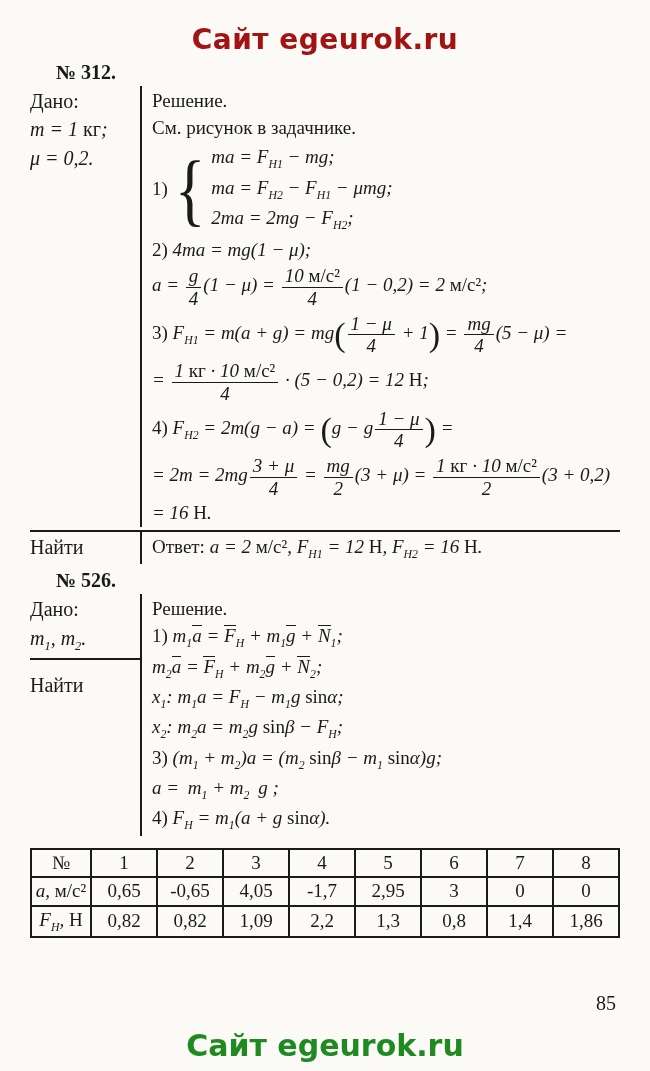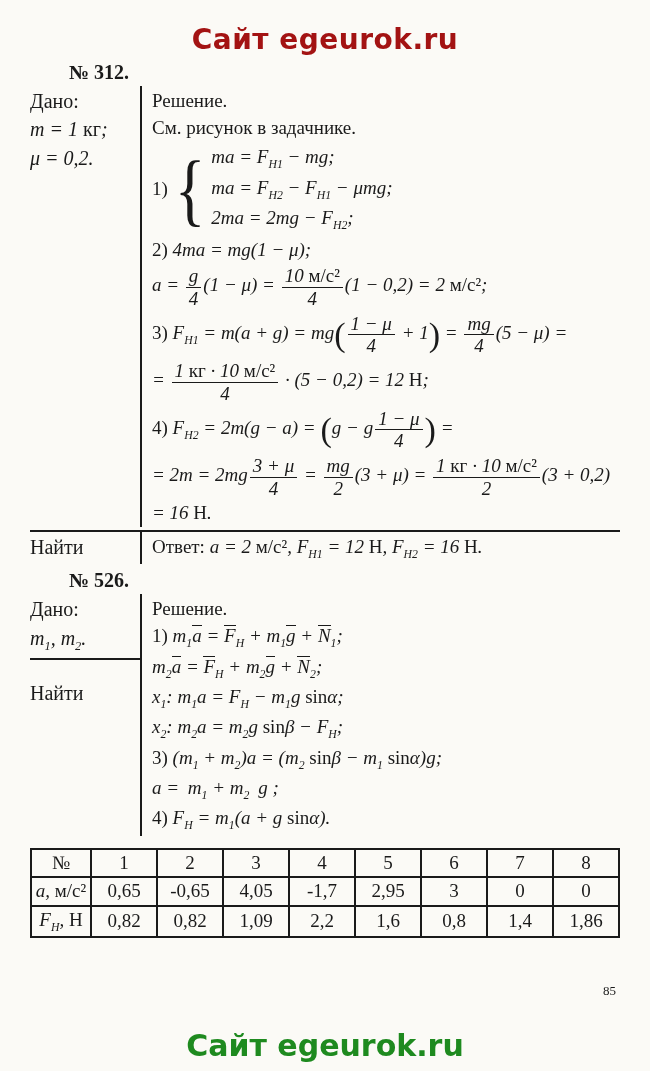--- a/index.html
+++ b/index.html
@@ -2,42 +2,42 @@
 <html style="--red: #a31313; --green: #1e8a1f; --ink: #1a1a1a;"><head>
 <meta charset="utf-8">
 <style>
   :root { --red:#a31313; --green:#1e8a1f; --ink:#1a1a1a; }
   html,body{margin:0;padding:0;}
   body{width:650px;height:1071px;overflow:hidden;background:#fbfaf6;}
   .page{position:relative;height:100%;box-sizing:border-box;padding:23px 30px 0;
         color:var(--ink);font-family:"Liberation Serif",serif;font-size:20px;}
   .site-header{text-align:center;font-family:"DejaVu Sans",sans-serif;font-weight:700;
         font-size:28px;color:var(--red);letter-spacing:.5px;}
-  .prob-num{font-weight:700;font-size:20px;margin:5px 0 2px 39px;}
+  .prob-num{font-weight:700;font-size:20px;margin:5px 0 2px 26px;}
   .prob-row{display:flex;align-items:flex-start;}
   .col-left{flex:0 0 110px;}
   .col-right{flex:1;border-left:2px solid var(--ink);padding-left:10px;font-size:19px;min-width:0;}
   .line{margin:2px 0;line-height:1.32;}
   .math{font-style:italic;}
   .rm{font-style:normal;}
   sub{font-size:.62em;}
   .frac{display:inline-block;vertical-align:middle;text-align:center;line-height:1.12;margin:1px 2px;}
   .frac .fnum{display:block;border-bottom:1.6px solid var(--ink);padding:0 3px;}
   .frac .fden{display:block;padding:0 2px;}
   .ovl{display:inline-block;border-top:1.6px solid var(--ink);line-height:1.05;margin-top:2px;}
   .bigp{font-style:normal;font-size:1.8em;vertical-align:middle;line-height:0;}
   .system{display:flex;align-items:center;margin:2px 0;}
   .sys-label{margin-right:3px;}
   .brace{display:inline-block;font-size:80px;line-height:0;margin-right:2px;transform:scaleX(.8);font-style:normal;}
   .sys-eqs{flex:1;min-width:0;}
   .hr-rule{border-top:2.5px solid var(--ink);margin:3px 0 0;}
-  .given-under{border-bottom:2px solid var(--ink);padding-bottom:4px;margin-bottom:20px;}
+  .given-under{border-bottom:2px solid var(--ink);padding-bottom:4px;margin-bottom:12px;}
   .results{border-collapse:collapse;table-layout:fixed;width:100%;margin-top:12px;font-size:19px;}
   .results td{border:2px solid var(--ink);text-align:center;padding:1px 0;line-height:1.3;overflow:hidden;}
-  .page-number{position:absolute;right:34px;bottom:72px;font-size:13px;}
+  .page-number{position:absolute;right:34px;bottom:56px;font-size:20px;}
   .site-footer{position:absolute;left:0;right:0;bottom:8px;text-align:center;
         font-family:"DejaVu Sans",sans-serif;font-weight:700;font-size:30px;color:var(--green);}
 </style>
 </head>
 <body>
 
 <div class="page">
 
   <div class="site-header">Сайт egeurok.ru</div>
 
@@ -135,21 +135,21 @@
           <td>3</td>
           <td>0</td>
           <td>0</td>
         </tr>
         <tr>
           <td class="math">F<sub>Н</sub>, <span class="rm">Н</span></td>
           <td>0,82</td>
           <td>0,82</td>
           <td>1,09</td>
           <td>2,2</td>
-          <td>1,6</td>
+          <td>1,3</td>
           <td>0,8</td>
           <td>1,4</td>
           <td>1,86</td>
         </tr>
       </tbody>
   </table>
 
   <div class="page-number">85</div>
   <div class="site-footer">Сайт egeurok.ru</div>
 

